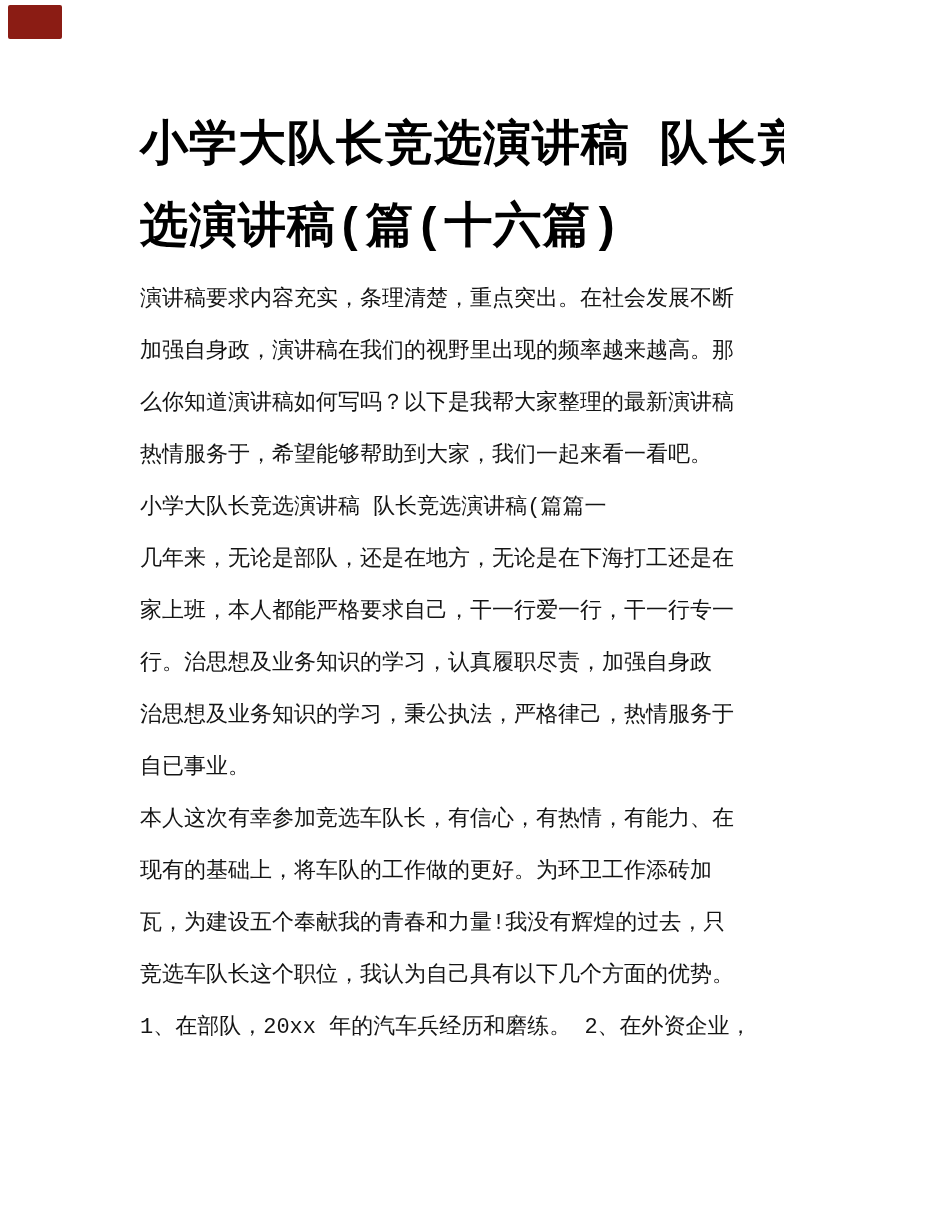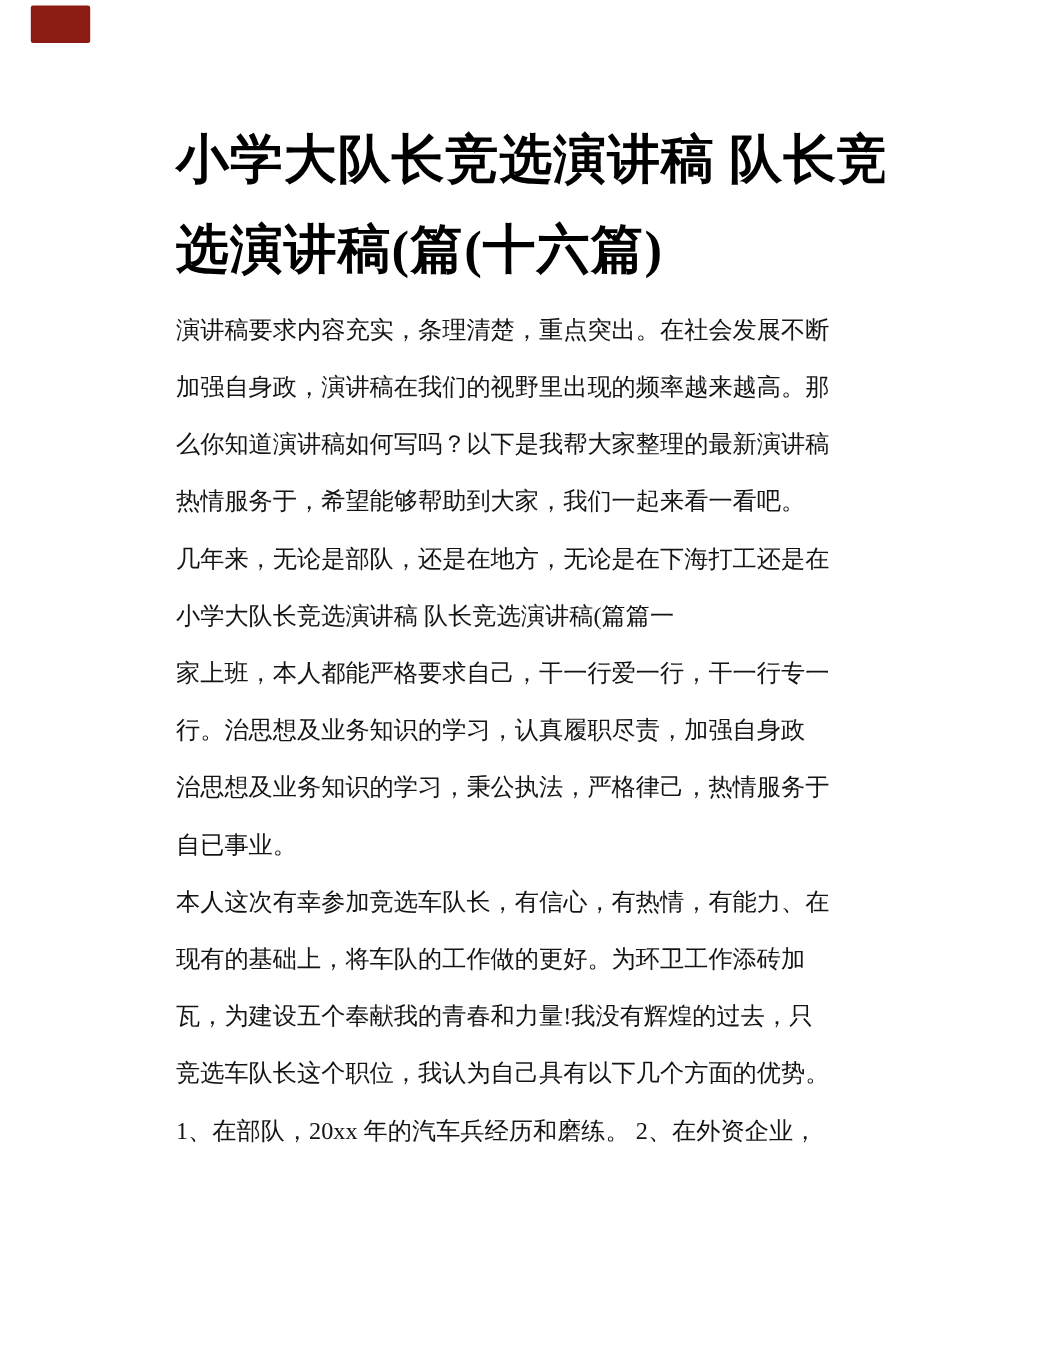--- a/index.html
+++ b/index.html
@@ -6,23 +6,22 @@
     margin: 0;
     padding: 0;
     background: #ffffff;
   }
   .page {
     position: relative;
     width: 784px;
     height: 1229px;
     background: #ffffff;
     overflow: hidden;
-    font-family: Liberation Serif, serif;
+    font-family: Liberation Mono, monospace;
     color: #000000;
-    margin-left: 20px;
   }
   .corner-badge {
     position: absolute;
     left: 8px;
     top: 5px;
     width: 54px;
     height: 34px;
     border-radius: 2px;
     background: #8b1c14; 
   }
@@ -73,23 +72,23 @@
     <div class="doc-body">
 
         <div class="body-line">演讲稿要求内容充实，条理清楚，重点突出。在社会发展不断</div>
 
         <div class="body-line">加强自身政，演讲稿在我们的视野里出现的频率越来越高。那</div>
 
         <div class="body-line">么你知道演讲稿如何写吗？以下是我帮大家整理的最新演讲稿</div>
 
         <div class="body-line">热情服务于，希望能够帮助到大家，我们一起来看一看吧。</div>
 
+        <div class="body-line">小学大队长竞选演讲稿 队长竞选演讲稿(篇篇一</div>
+
         <div class="body-line">几年来，无论是部队，还是在地方，无论是在下海打工还是在</div>
-
-        <div class="body-line">小学大队长竞选演讲稿 队长竞选演讲稿(篇篇一</div>
 
         <div class="body-line">家上班，本人都能严格要求自己，干一行爱一行，干一行专一</div>
 
         <div class="body-line">行。治思想及业务知识的学习，认真履职尽责，加强自身政</div>
 
         <div class="body-line">治思想及业务知识的学习，秉公执法，严格律己，热情服务于</div>
 
         <div class="body-line">自已事业。</div>
 
         <div class="body-line">本人这次有幸参加竞选车队长，有信心，有热情，有能力、在</div>

